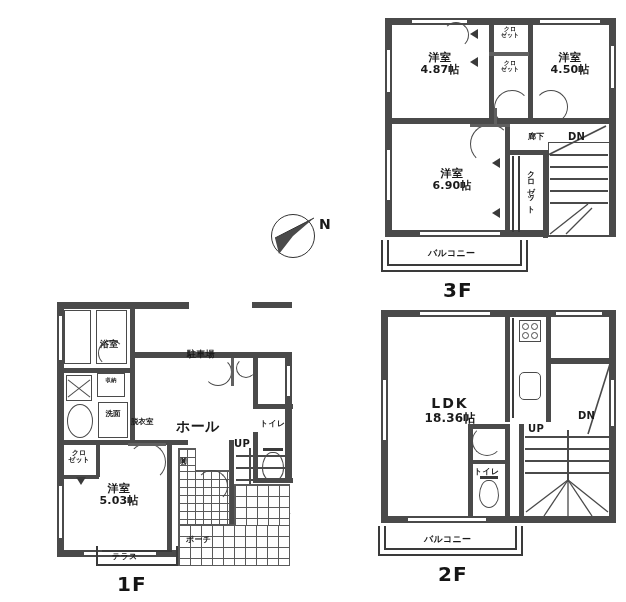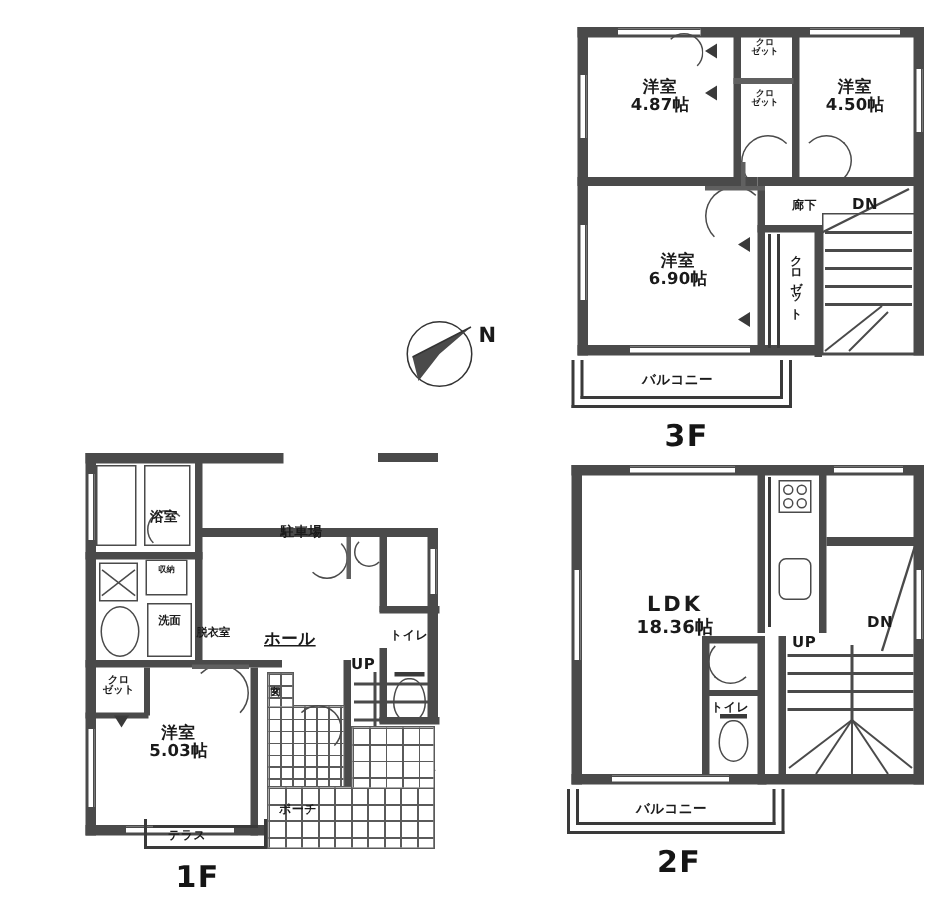--- a/index.html
+++ b/index.html
@@ -403,21 +403,21 @@
 
     <div class="small-label" style="left:100px; top:338px; font-size:9px;">浴室</div>
     <div class="tiny-label" style="left:99px; top:378px; width:24px;">
       <div style="font-size:5.5px;">収納</div>
     </div>
     <div class="tiny-label" style="left:100px; top:410px; width:26px;">
       <div style="font-size:7.5px;">洗面</div>
       <div style="font-size:7.5px;margin-left:31px;">脱衣室</div>
     </div>
     <div class="small-label" style="left:187px; top:348px; font-size:9px;">駐車場</div>
-    <div class="small-label" style="left:176px; top:418px; font-size:11px;text-decoration:underline;">ホール</div>
+    <div class="small-label" style="left:176px; top:418px; font-size:14px;">ホール</div>
     <div class="small-label" style="left:260px; top:418px; font-size:8px;">トイレ</div>
     <div class="tiny-label" style="left:64px; top:450px; width:30px;">
       <div style="font-size:7px;">クロ</div>
       <div style="font-size:7px;">ゼット</div>
     </div>
     <div class="room-label" style="left:86px; top:483px; width:66px;">
       <div class="rl-name">洋室</div>
       <div class="rl-area">5.03帖</div>
     </div>
     <div class="vert-label" style="left:180px; top:452px; font-size:6.5px;">玄関</div>

